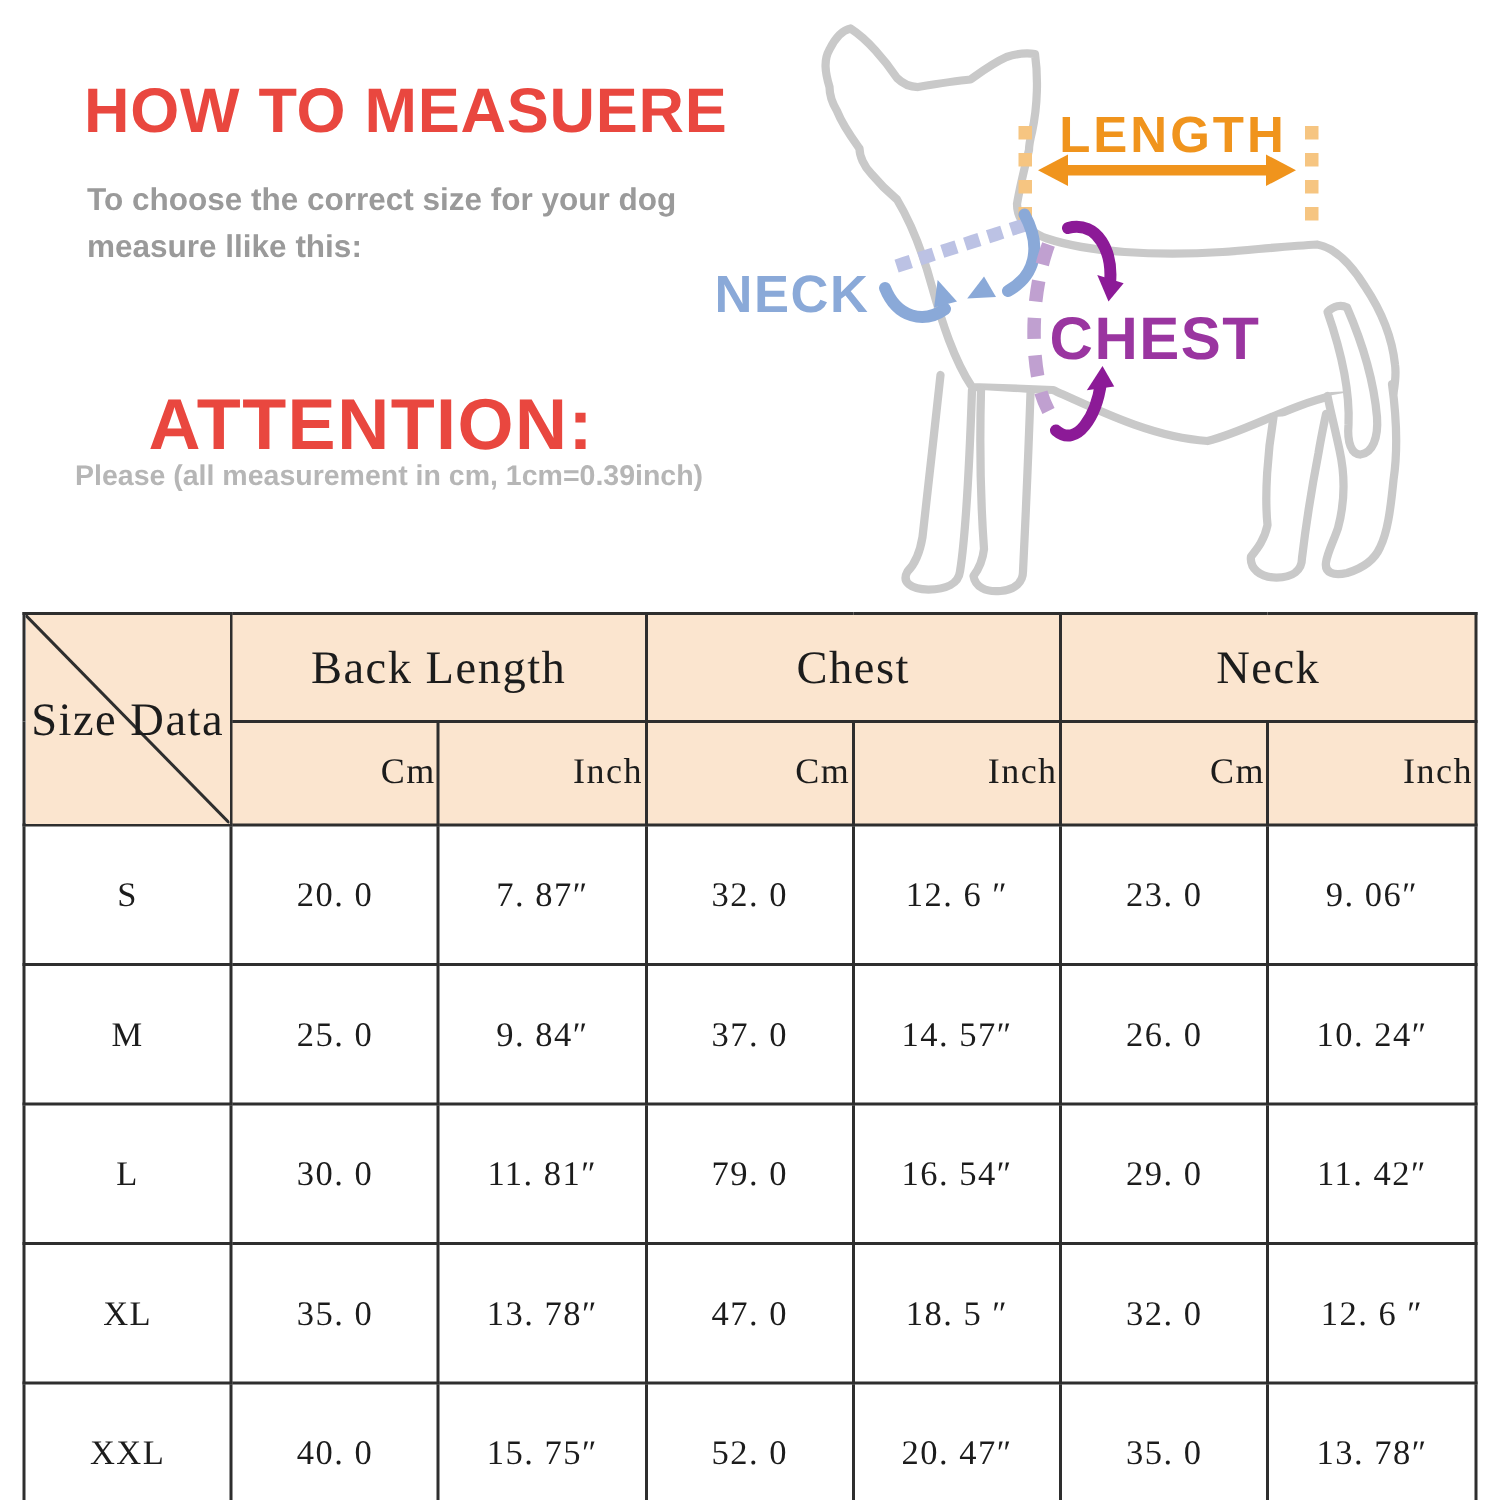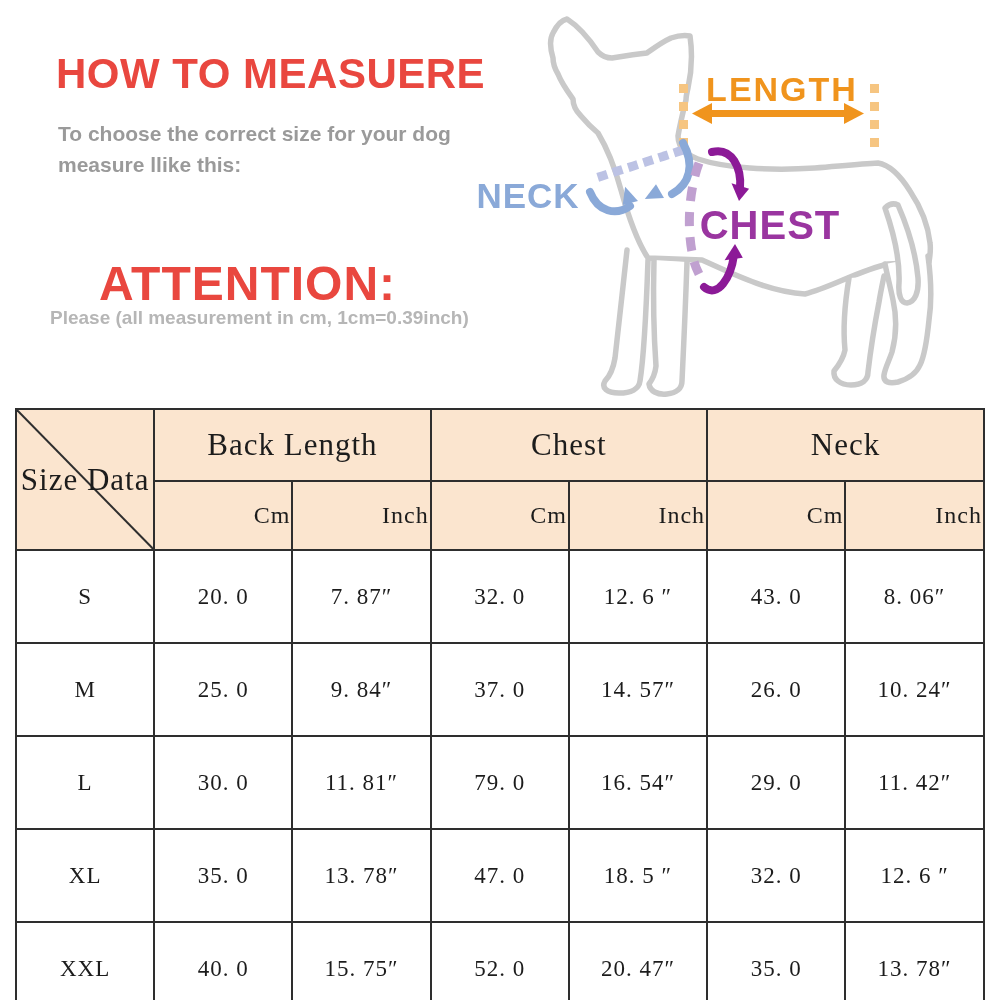--- a/index.html
+++ b/index.html
@@ -172,22 +172,22 @@
       <td>Inch</td>
       <td>Cm</td>
       <td>Inch</td>
     </tr>
     <tr class="data-row">
       <td>S</td>
       <td>20. 0</td>
       <td>7. 87″</td>
       <td>32. 0</td>
       <td>12. 6 ″</td>
-      <td>43. 0</td>
-      <td>8. 06″</td>
+      <td>23. 0</td>
+      <td>9. 06″</td>
     </tr>
     <tr class="data-row">
       <td>M</td>
       <td>25. 0</td>
       <td>9. 84″</td>
       <td>37. 0</td>
       <td>14. 57″</td>
       <td>26. 0</td>
       <td>10. 24″</td>
     </tr>

